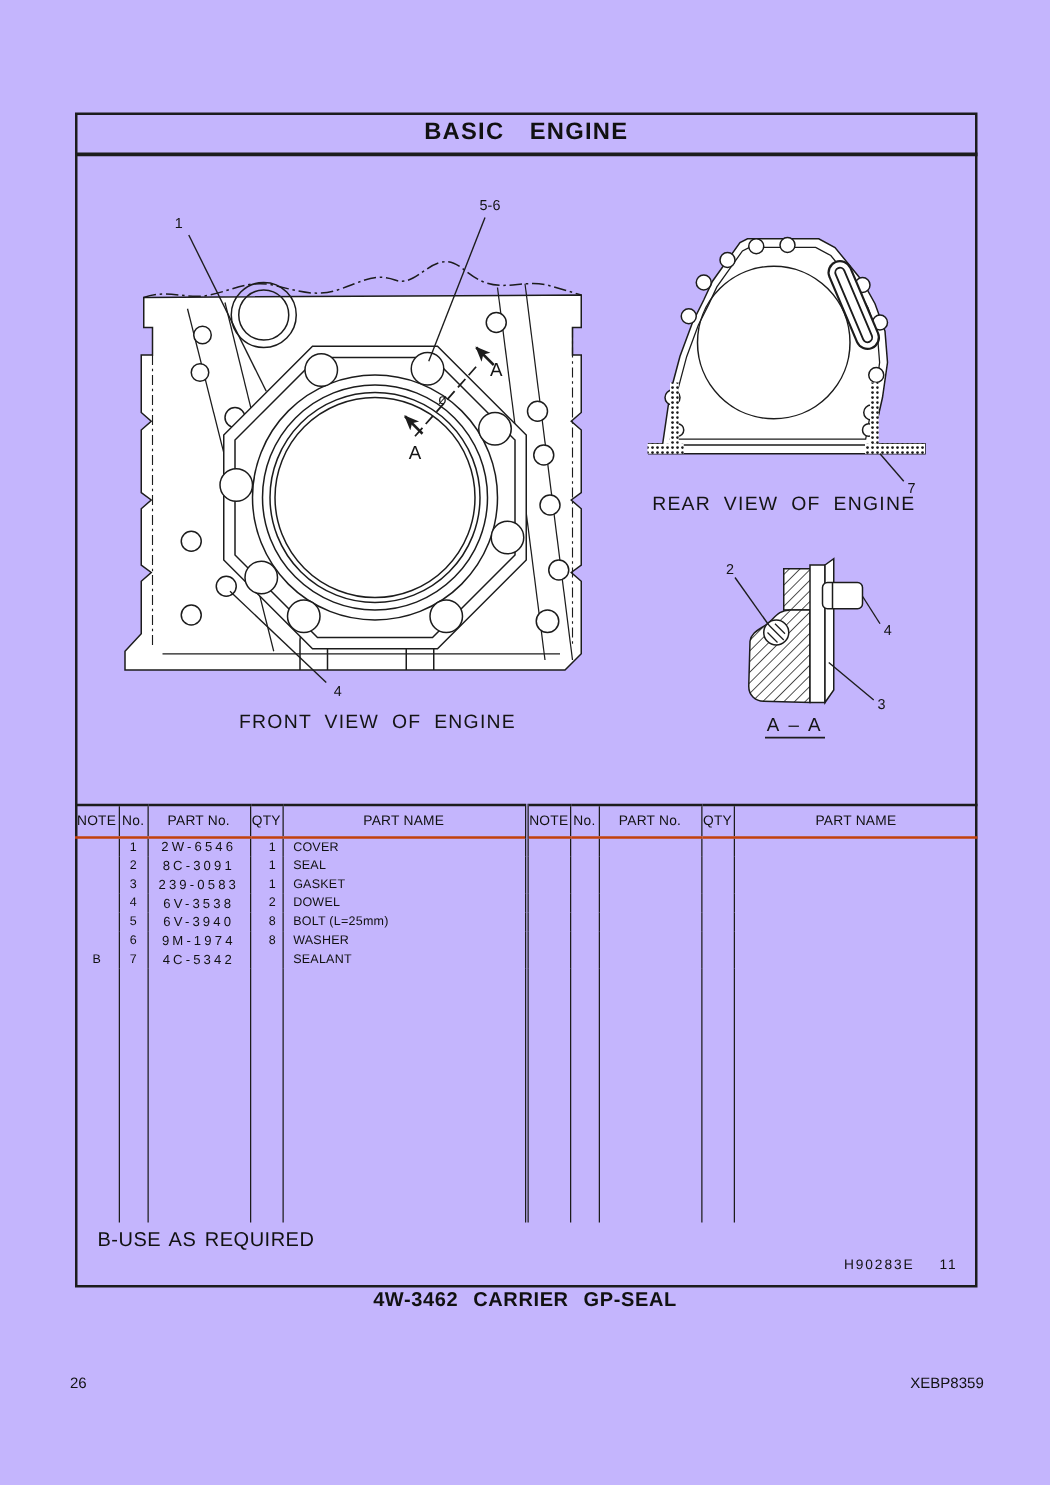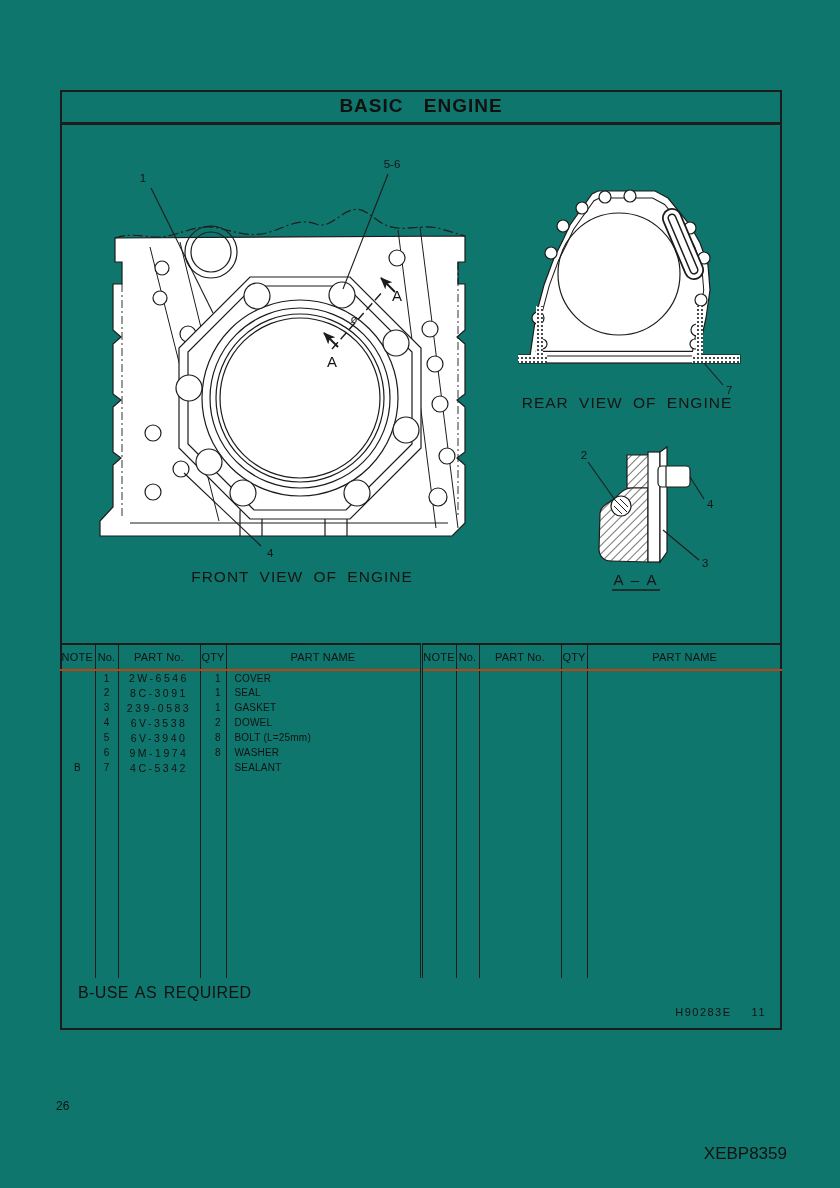--- a/index.html
+++ b/index.html
@@ -3,21 +3,21 @@
 <meta charset="utf-8">
 <style>
   * { box-sizing: border-box; margin: 0; padding: 0; }
   html,body { background:#ffffff; }
   body {
     width: 840px; height: 1188px;
     font-family: "Liberation Sans", sans-serif;
     color:#111;
     position: relative;
   }
-  .page { position:absolute; left:0; top:0; width:840px; height:1188px; background:#0f766e; }
+  .page { position:absolute; left:0; top:0; width:840px; height:1188px; background:#c4b5fd; }
 
   
   .frame {
     position:absolute; left:60px; top:90px; width:722px; height:940px;
     border:2px solid #1c1c1c;
   }
   .titlebar {
     position:absolute; left:60px; top:90px; width:722px; height:35px;
     border-bottom:3px solid #1c1c1c;
     display:flex; align-items:center; justify-content:center;
@@ -69,21 +69,21 @@
   .caption-title {
     position:absolute; left:0; top:1032px; width:840px; text-align:center;
     font-size:16px; font-weight:700; letter-spacing:0.5px; word-spacing:7px;
   }
   .caption-sub {
     position:absolute; left:0; top:1050px; width:840px; text-align:center;
     font-size:12px;
   }
 
   .page-num  { position:absolute; left:56px;  top:1099px; font-size:12px; }
-  .doc-code  { position:absolute; right:53px; top:1099px; font-size:17px;margin-top:45px; }
+  .doc-code  { position:absolute; right:53px; top:1099px; font-size:12px; }
 </style>
 </head>
 <body>
 
 <div class="page">
 
   <div class="frame"></div>
 
   <div class="titlebar">
     <span>BASIC ENGINE</span>
@@ -375,17 +375,18 @@
       </tbody>
     </table>
   </div>
 
   <div class="footnote">B-USE AS REQUIRED</div>
 
   <div class="drawing-code">
     <span>H90283E</span><span class="sheet">11</span>
   </div>
 
+  <div class="caption-title">4W-3462 CARRIER GP-SEAL</div>
 
   <div class="page-num">26</div>
   <div class="doc-code">XEBP8359</div>
 
 </div>
 
 </body></html>

